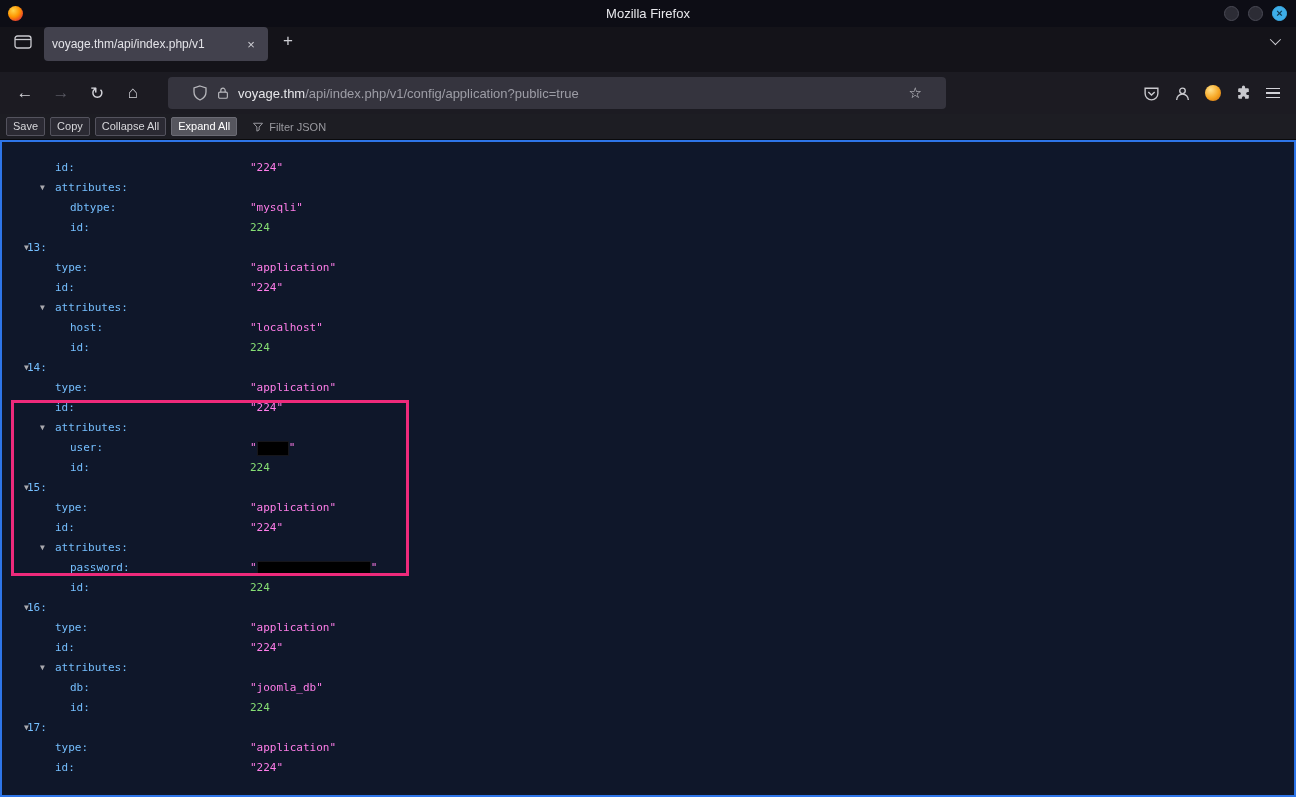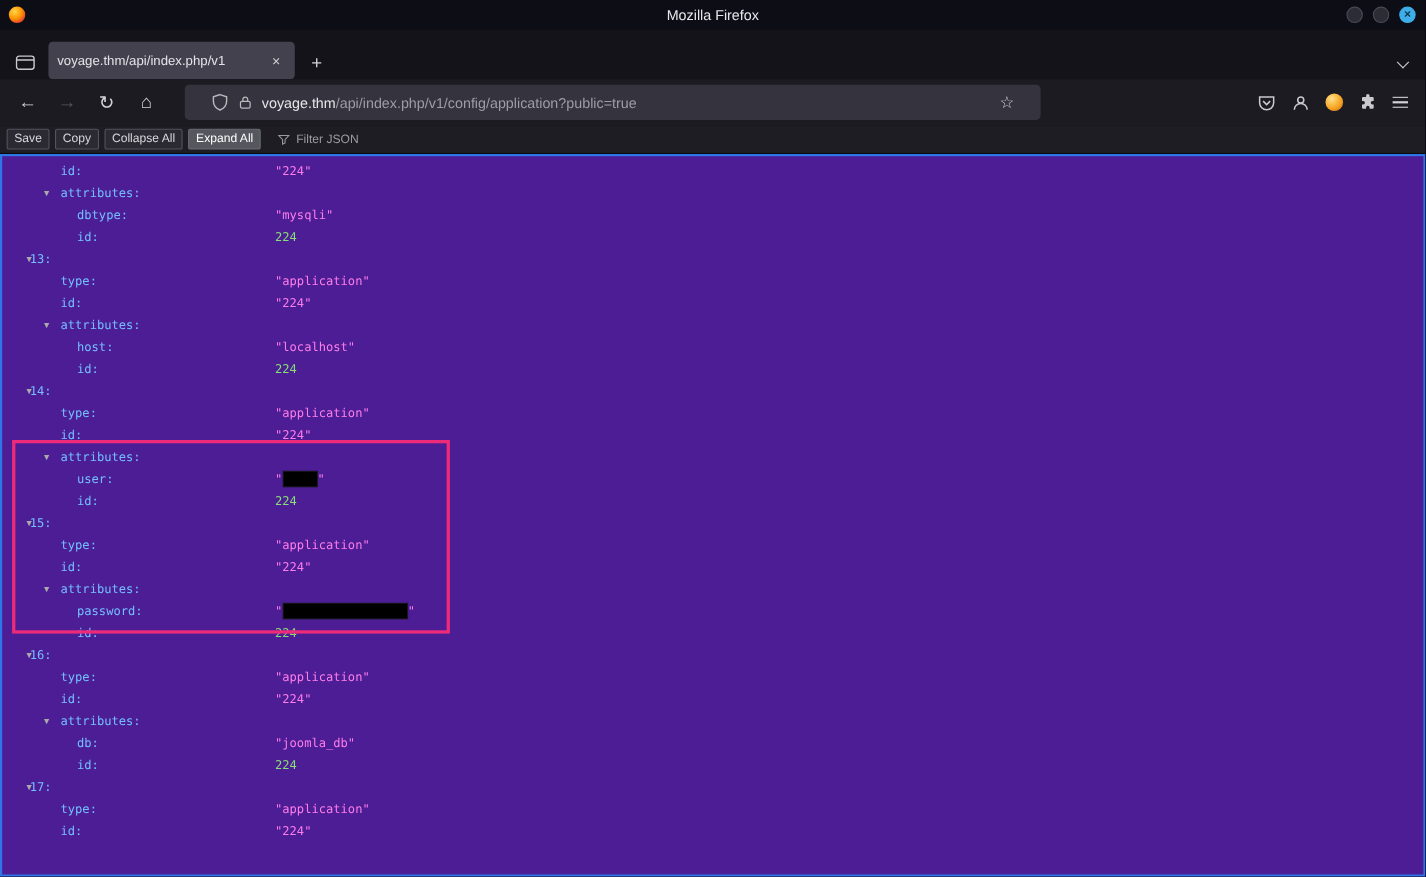--- a/index.html
+++ b/index.html
@@ -10,21 +10,21 @@
   
   .titlebar { height:27px; background:#0d0d15; display:flex; align-items:center; position:relative; flex:0 0 auto; }
   .ff-logo { width:15px; height:15px; margin-left:8px; border-radius:50%;
     background:radial-gradient(circle at 35% 30%, #ffd54a 0%, #ff9500 45%, #e8442c 75%, #b5302e 100%); }
   .title-text { position:absolute; left:0; right:0; text-align:center; color:#e8e8ec; font-size:13px; }
   .win-controls { margin-left:auto; display:flex; gap:9px; align-items:center; padding-right:9px; z-index:2; }
   .win-btn { width:15px; height:15px; border-radius:50%; background:#2c2c35; border:1px solid #4a4a55; }
   .win-btn.close { background:#3daee9; border-color:#3daee9; color:#10384d; font-size:11px; line-height:13px; text-align:center; font-weight:bold; }
 
   
-  .tabbar { height:45px; background:#141319; display:flex; align-items:flex-end; flex:0 0 auto; padding:0 8px; }
+  .tabbar { height:45px; background:#141319; display:flex; align-items:flex-start; flex:0 0 auto; padding:0 8px; }
   .ffview-btn { width:30px; height:30px; display:flex; align-items:center; justify-content:center; border-radius:4px; }
   .tab { width:224px; height:34px; margin-left:6px; background:#42414d; border-radius:4px; display:flex; align-items:center; padding:0 8px; color:#e3e3e8; font-size:12px; }
   .tab-label-wrap { position:relative; flex:1; overflow:hidden; white-space:nowrap; height:16px; line-height:16px; }
   .tab-label-wrap::after { content:""; position:absolute; right:0; top:0; bottom:0; width:28px; background:linear-gradient(to right, rgba(66,65,77,0), #42414d); }
   .tab-close { width:18px; height:18px; border-radius:3px; display:flex; align-items:center; justify-content:center; color:#cfcfd5; font-size:13px; }
   .newtab-btn { width:28px; height:28px; margin-left:6px; color:#cfcfd5; font-size:17px; display:flex; align-items:center; justify-content:center; border-radius:4px; }
   .alltabs-btn { margin-left:auto; width:28px; height:28px; display:flex; align-items:center; justify-content:center; }
   .chev { width:8px; height:8px; border-right:1.5px solid #cfcfd5; border-bottom:1.5px solid #cfcfd5; transform:rotate(45deg) translateY(-2px); }
 
   
@@ -48,21 +48,21 @@
   .vtab.active { color:#ffffff; }
   .vtab.active::after { content:""; position:absolute; left:4px; right:4px; bottom:0; height:2px; background:#0a84ff; }
 
   
   .viewer-toolbar { height:26px; background:#1d1d23; display:flex; align-items:center; gap:5px; padding:0 6px; flex:0 0 auto; border-bottom:1px solid #0a0a0c; }
   .tb-btn { font-size:11px; color:#d7d7db; background:#2b2a33; border:1px solid #54535e; border-radius:2px; padding:2px 6px; line-height:13px; }
   .tb-btn.highlight { background:#56565e; border-color:#6b6b74; color:#ffffff; }
   .filter-box { display:flex; align-items:center; gap:5px; margin-left:10px; color:#9a9aa0; font-size:11px; }
 
   
-  .json-content { flex:1 1 auto; background:#4c1d95; border:2px solid #2e75e8; position:relative; overflow:hidden; padding-top:4px; }
+  .json-content { flex:1 1 auto; background:#0f172a; border:2px solid #2e75e8; position:relative; overflow:hidden; padding-top:16px; }
   .json-row { position:relative; height:20px; line-height:20px; font-family:"DejaVu Sans Mono", monospace; font-size:11px; }
   .json-row .twisty { position:absolute; top:0; font-size:8px; color:#a9a9ae; }
   .json-row .key { position:absolute; color:#75bfff; }
   .json-row .val { position:absolute; left:248px; }
   .json-row .val.string { color:#ff7de9; }
   .json-row .val.number { color:#86de74; }
   .d1 .twisty { left:22px; } .d1 .key { left:25px; }
   .d2 .twisty { left:38px; } .d2 .key { left:53px; } .d3 .key { left:68px; }
   .redact { display:inline-block; height:13px; background:#000; vertical-align:middle; margin:0 1px; box-shadow:0 0 0 1px #16161b; }
   .annotation-box { position:absolute; left:9px; top:258px; width:398px; height:176px; border:3px solid #ee2a7b; pointer-events:none; }

